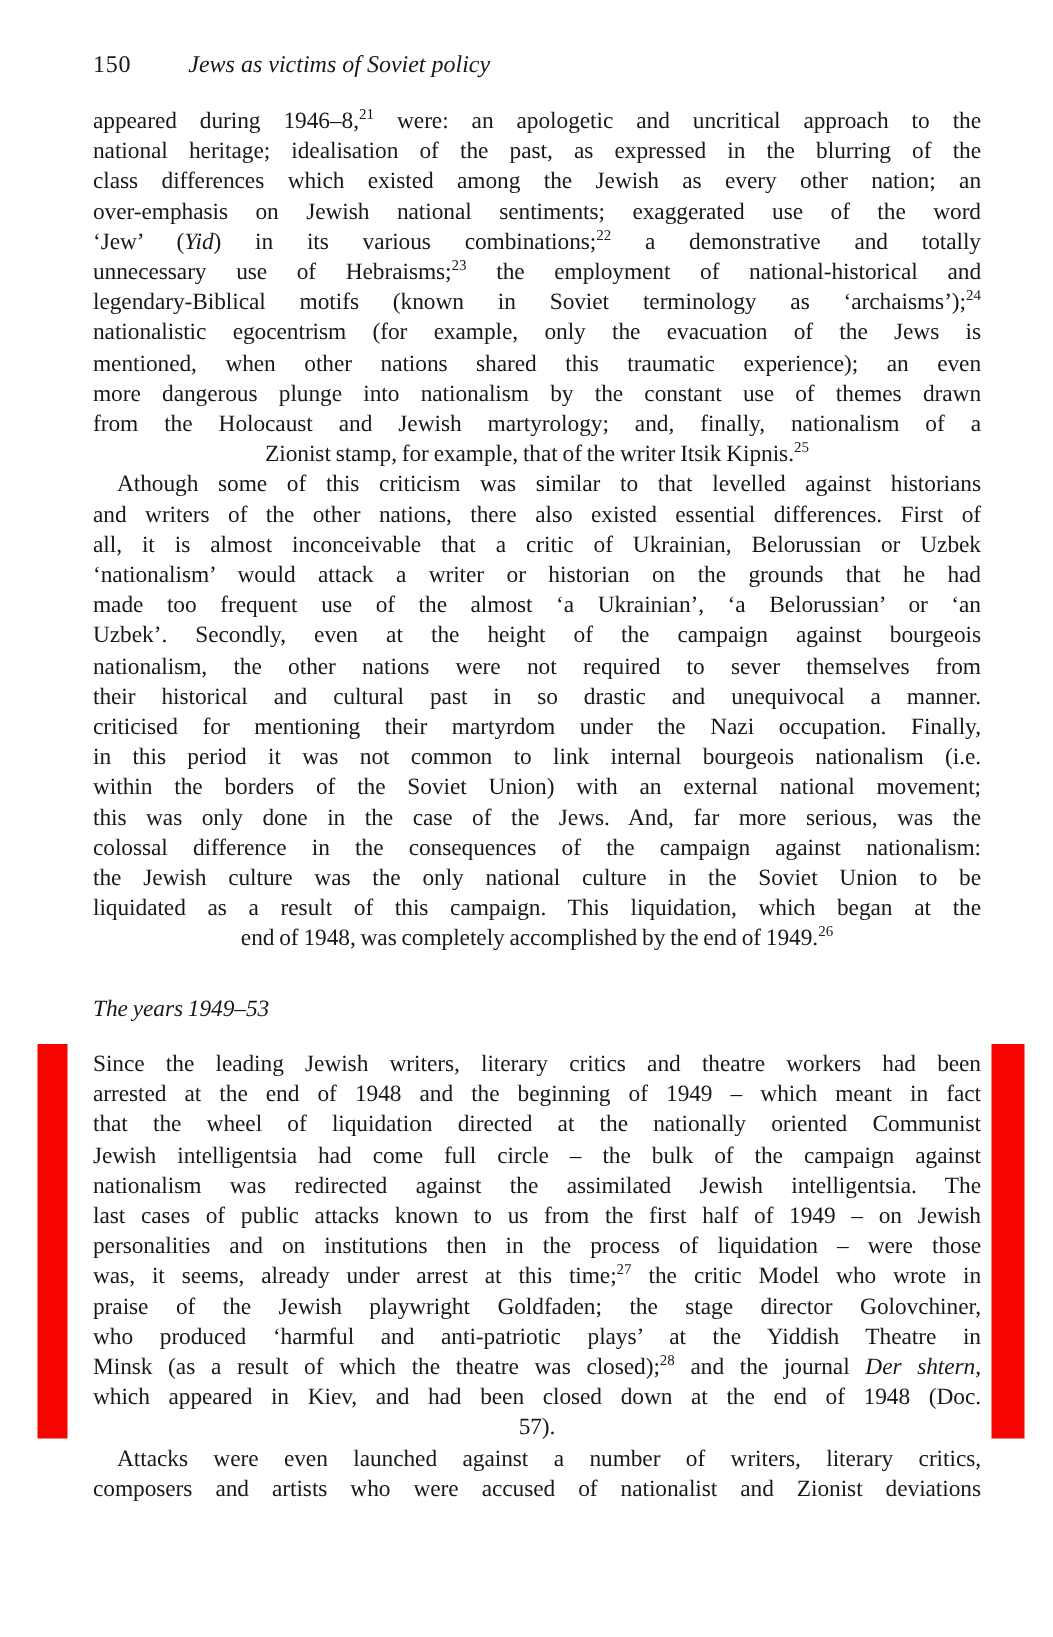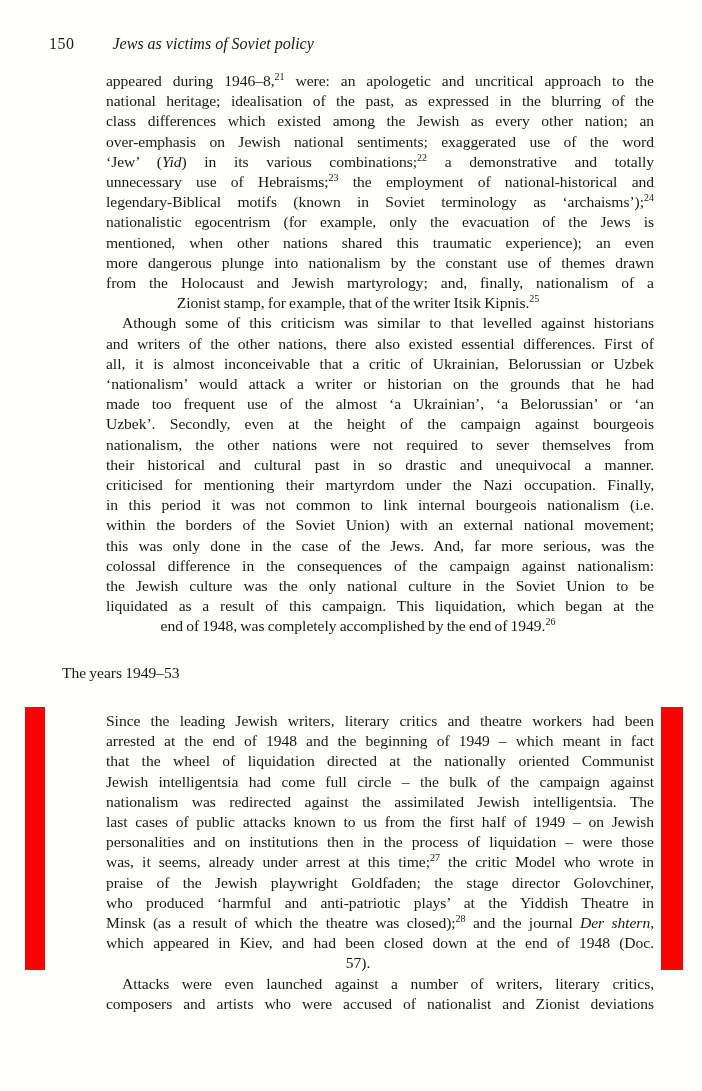--- a/index.html
+++ b/index.html
@@ -8,43 +8,44 @@
     width: 702px;
     height: 1091px;
     background: #fffffe;
     overflow: hidden;
     font-family: "Liberation Serif", "DejaVu Serif", serif;
     color: #1a1816;
   }
   .page-header {
     position: absolute;
     top: 35px;
-    left: 49px;
+    left: 62px;
     font-size: 16px;
     white-space: nowrap;
   }
   .page-number { font-style: normal; letter-spacing: 0.5px; }
   .running-title { font-style: italic; margin-left: 38px; }
   .page-body {
     position: absolute;
     top: 71px;
     left: 62px;
     width: 592px;
     font-size: 15.6px;
     line-height: 20.2px;
     word-spacing: -0.04em;
     letter-spacing: -0.05px;
   }
   .para { position: relative; }
   .line { text-align: center; hyphens: none; }
-  .line.just { text-align: justify; text-align-last: justify; margin-left: 44px; }
+  .line.just { text-align: justify; text-align-last: justify; }
   .line.indent { text-indent: 16px; }
   .section-heading {
+    font-style: italic;
     margin-top: 26px;
-    margin-bottom: 28px;
+    margin-bottom: 17px;
   }
   sup.fnref {
     font-size: 10px;
     line-height: 0;
     vertical-align: baseline;
     position: relative;
     top: -6px;
     letter-spacing: 0;
   }
   i.emph { font-style: italic; }

